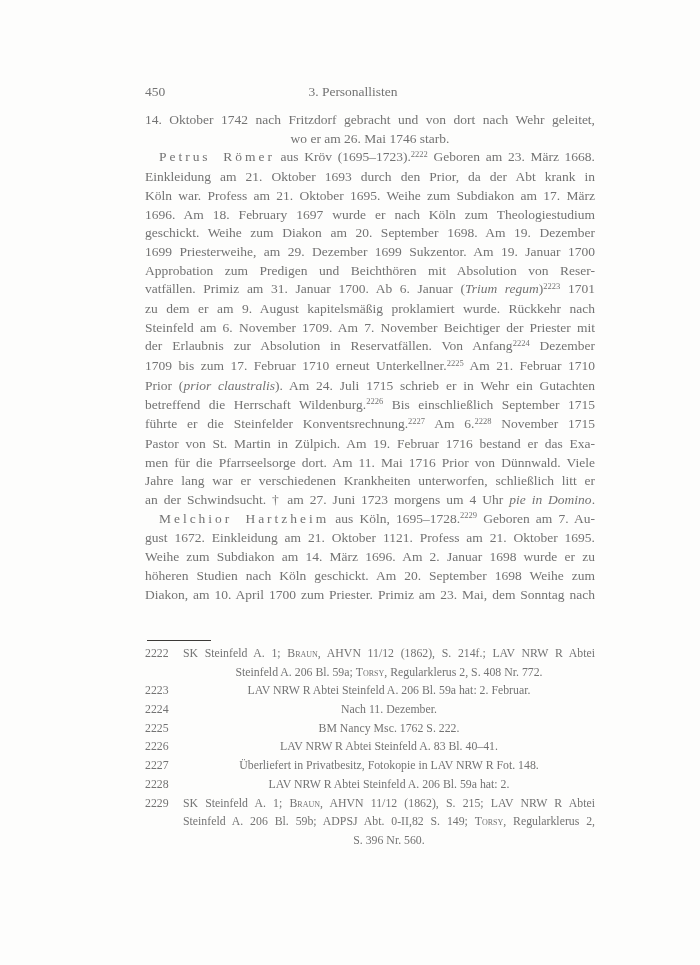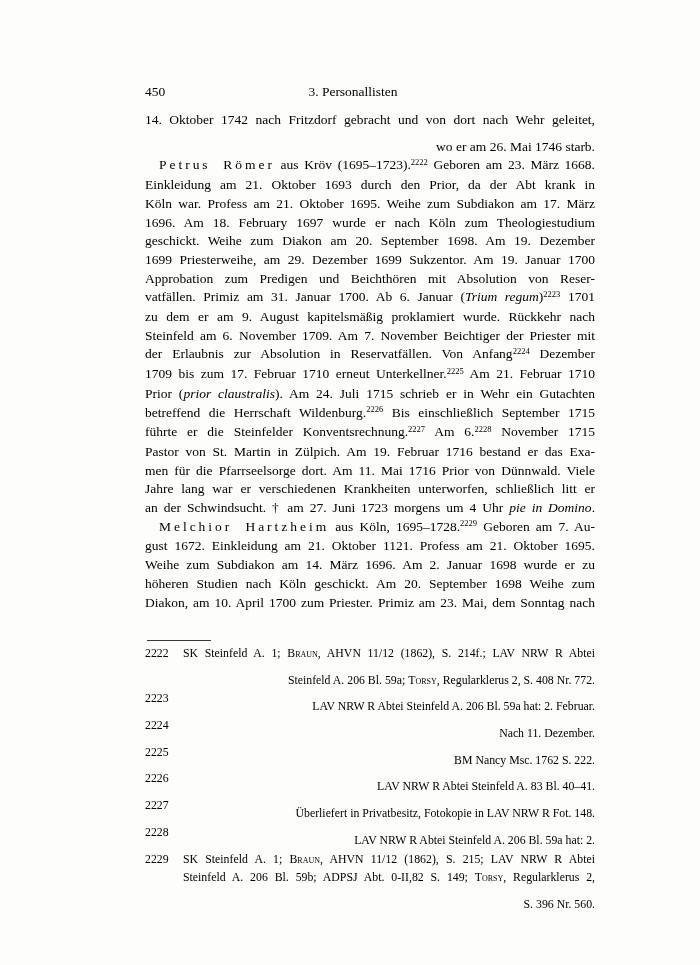--- a/index.html
+++ b/index.html
@@ -1,26 +1,26 @@
 <!DOCTYPE html>
 <html><head>
 <meta charset="utf-8">
 <style>
   html,body{margin:0;padding:0;background:#ffffff;}
   .page{
     position:relative;width:700px;height:965px;background:#fdfdfc;
-    color:#000000;font-family:"Liberation Serif", serif;overflow:hidden;
+    color:#737373;font-family:"Liberation Serif", serif;overflow:hidden;
   }
   .header{position:absolute;top:84px;left:145px;width:450px;height:20px;font-size:13.5px;}
   .pagenum{position:absolute;left:0;top:0;}
   .running-title{position:absolute;left:50%;transform:translateX(-50%);margin-left:-17px;}
   .body-block{position:absolute;top:111px;left:145px;width:450px;font-size:13.5px;line-height:18.7px;}
   .line{min-height:18.7px;}
   .line.j{text-align:justify;text-align-last:justify;}
-  .line.l{text-align:right;margin-top:8px;}
+  .line.l{text-align:center;}
   .line.indent{text-indent:14px;}
   .seg-it{font-style:italic;margin-top:16px;}
   .seg-sc{font-variant:small-caps;}
   .seg-spaced{letter-spacing:0.22em;word-spacing:0.30em;}
   .seg-sup{font-size:8.5px;position:relative;top:-4.5px;letter-spacing:0;}
   .fn-rule{position:absolute;top:640px;left:147px;width:64px;height:0;border-top:1px solid #3c3a37;}
   .footnotes{position:absolute;top:646px;left:145px;width:450px;font-size:11.8px;line-height:15.2px;}
   .fn{display:flex;align-items:flex-start;}
   .fn-num{flex:0 0 30px;margin-right:8px;}
   .fn-text{flex:1;min-width:0;}

